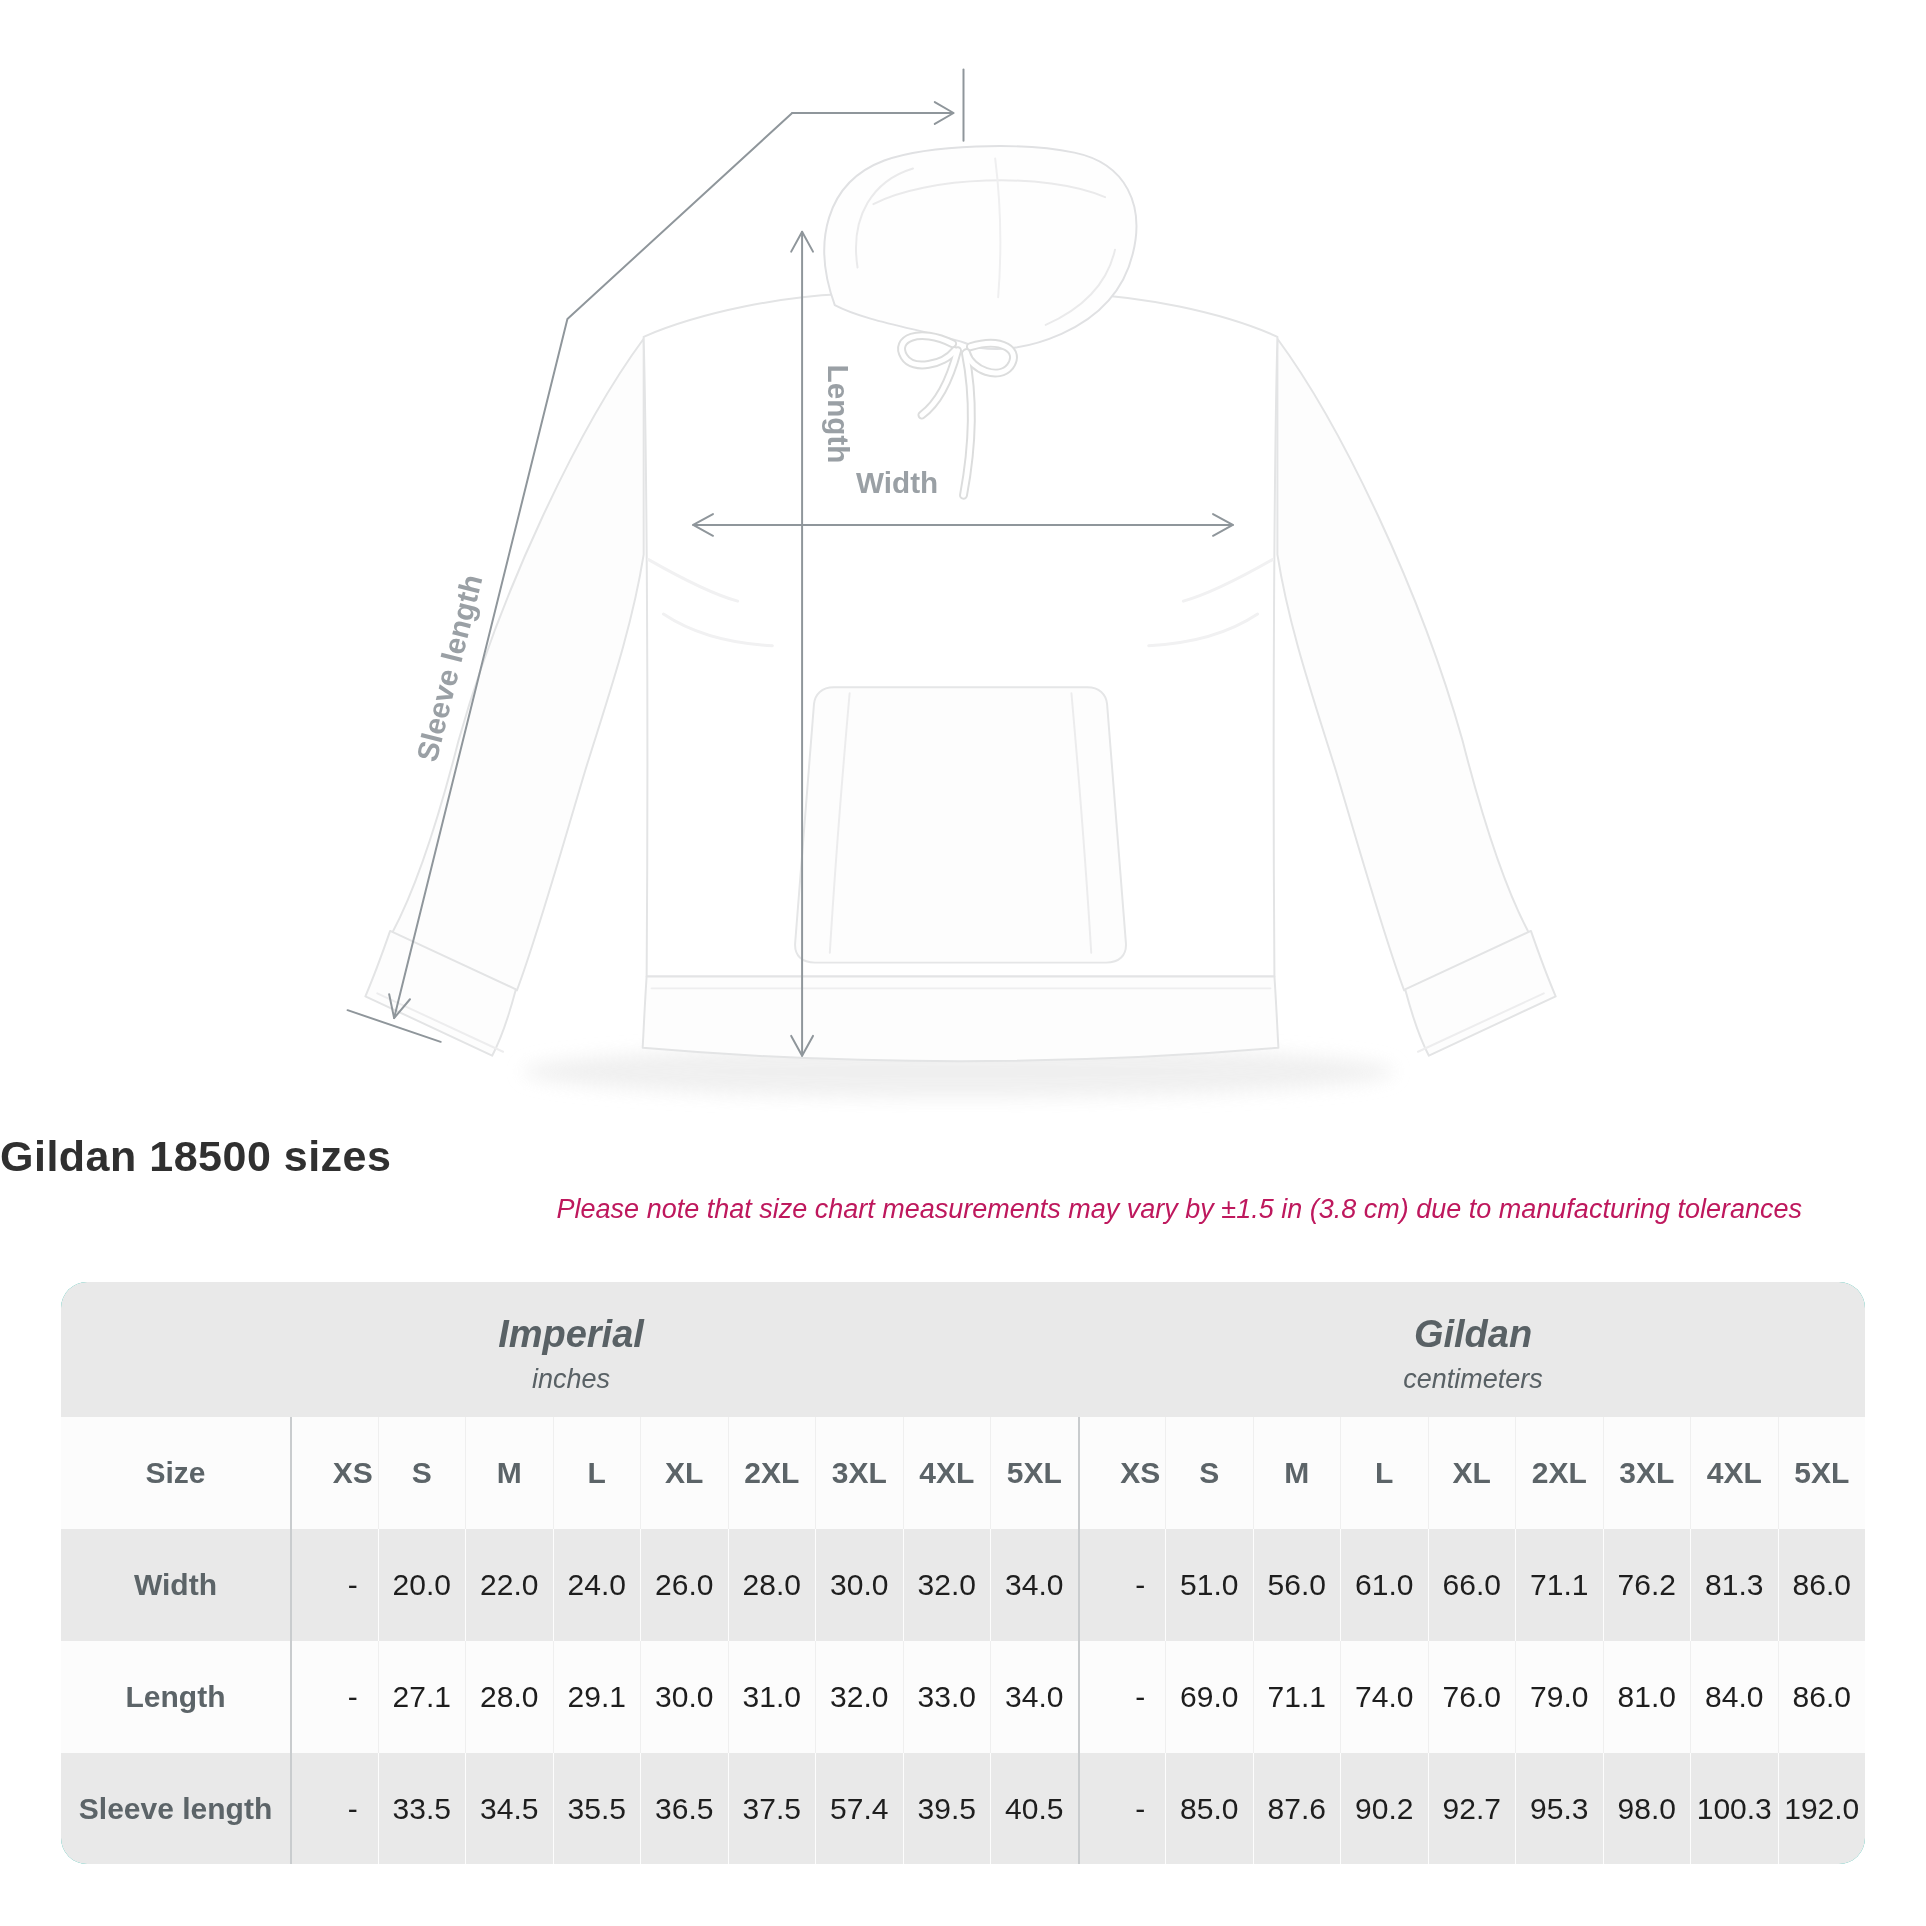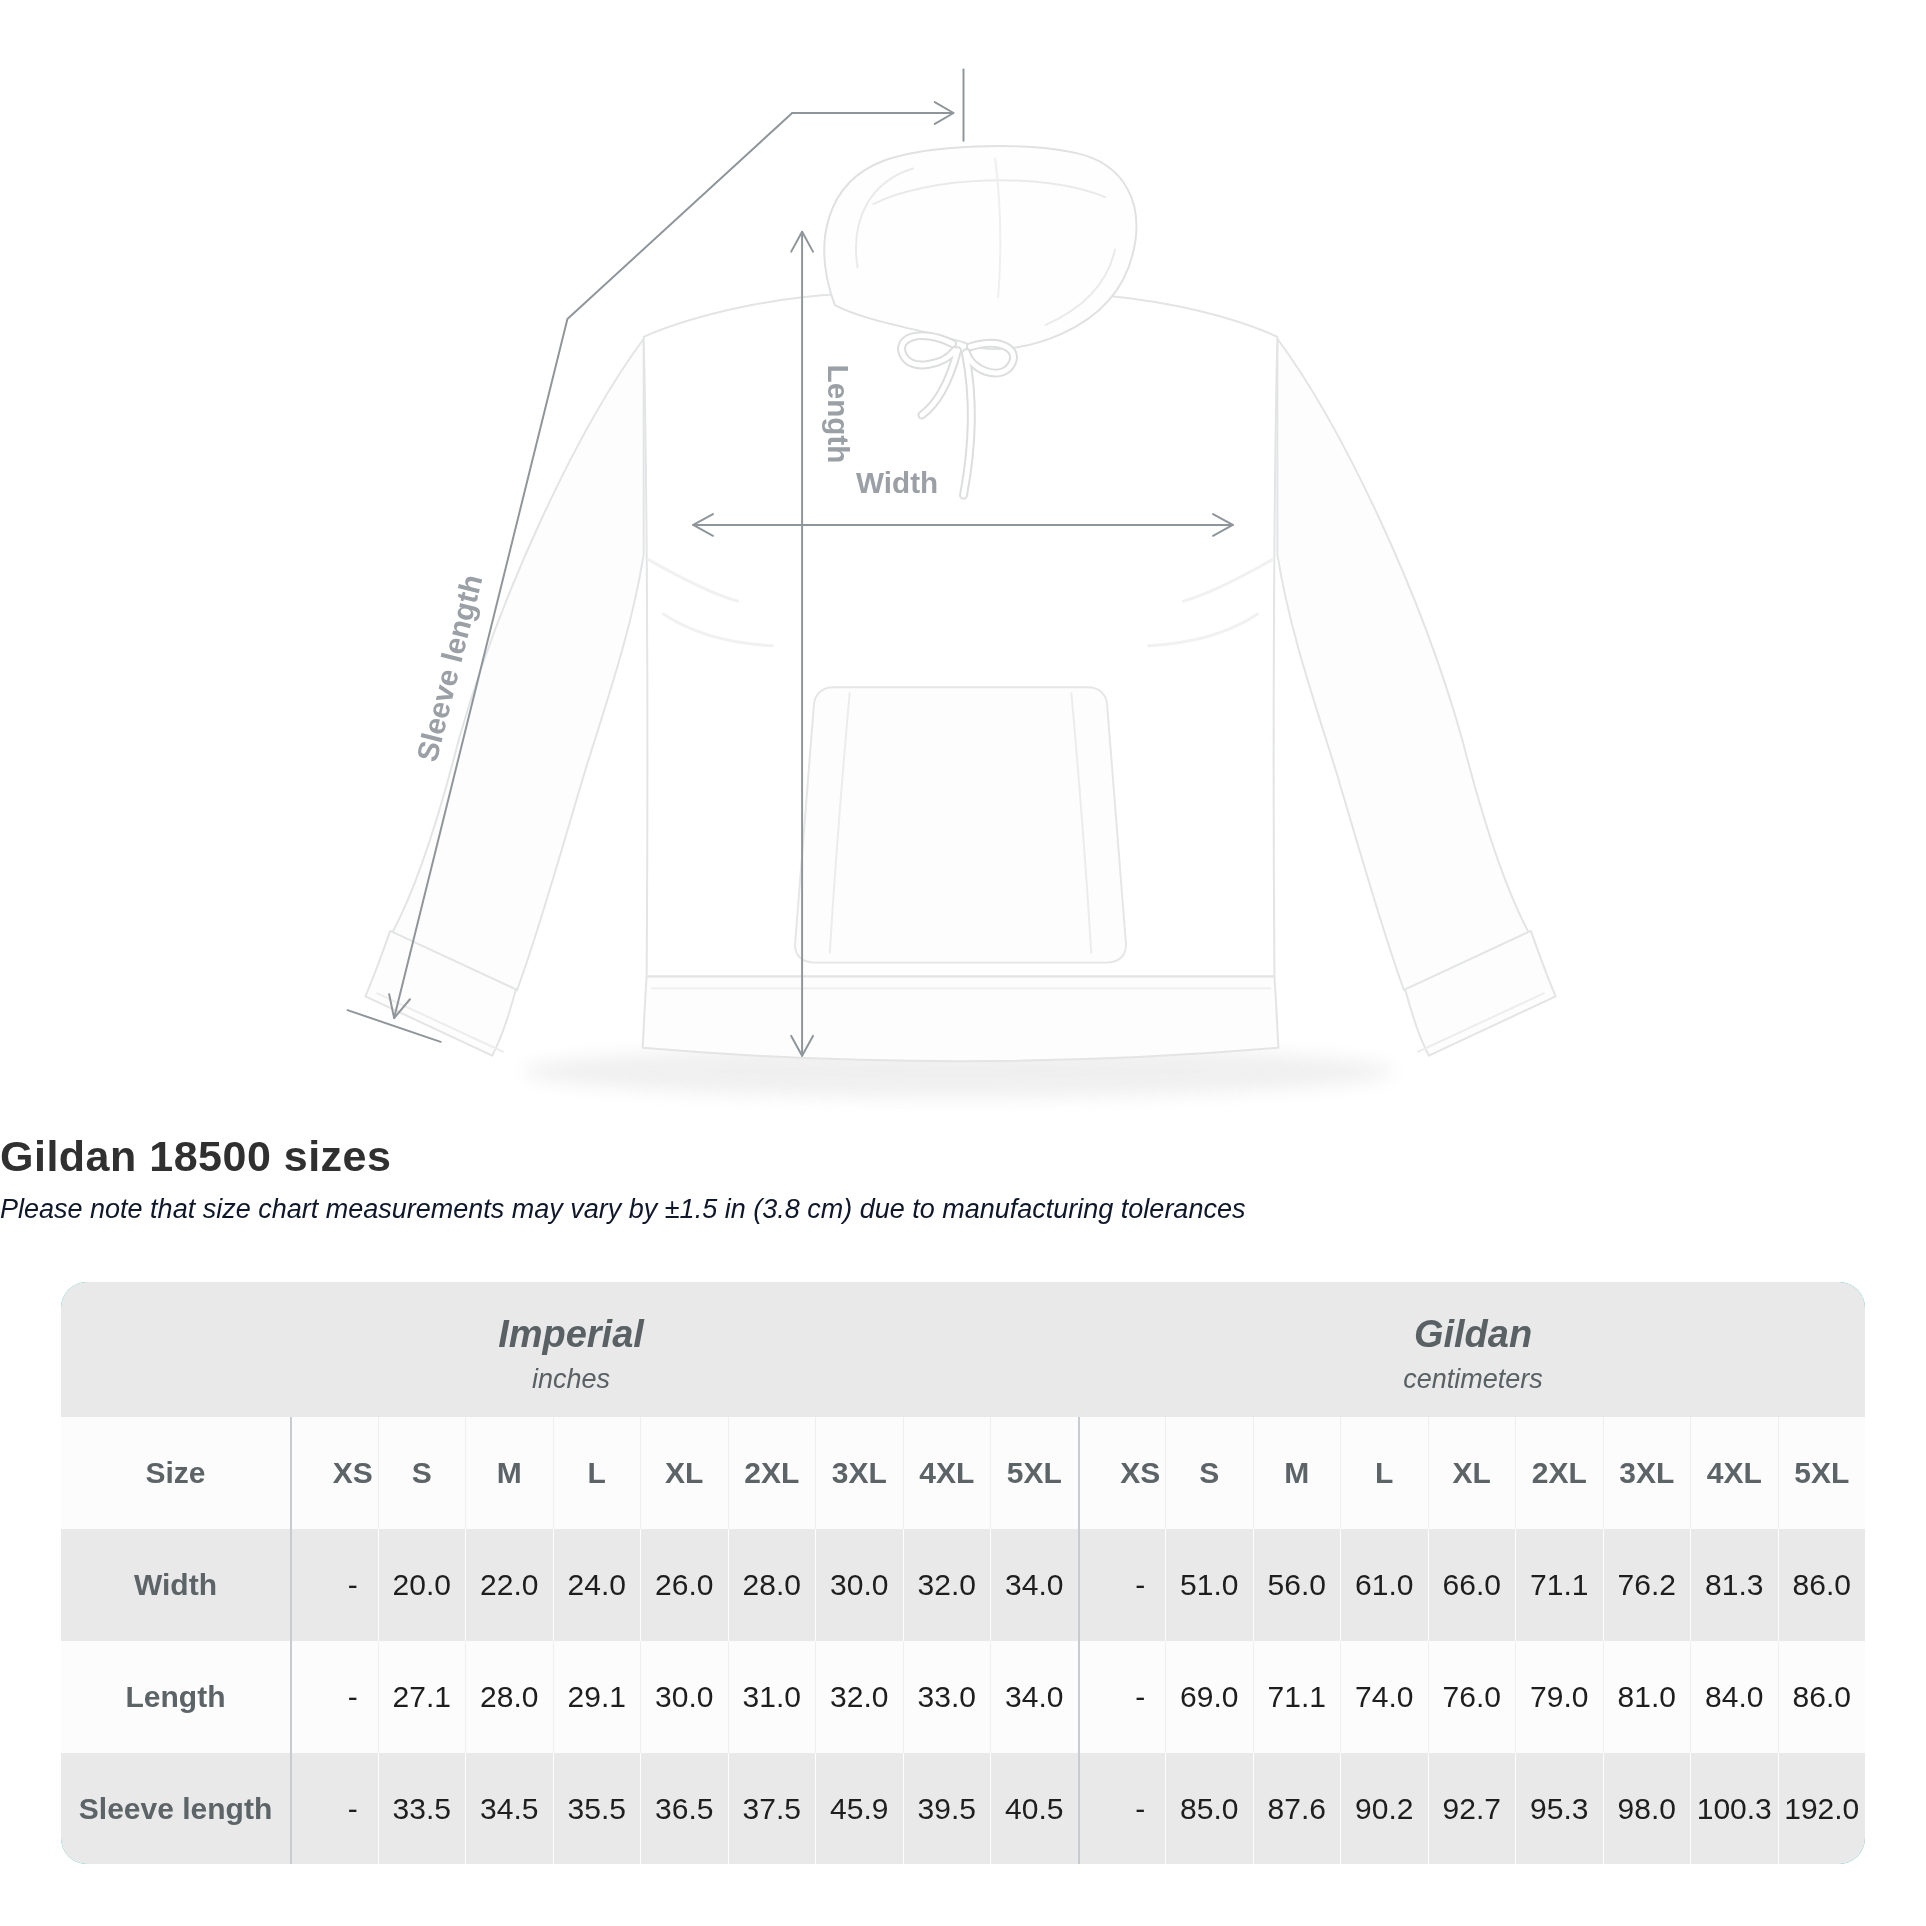--- a/index.html
+++ b/index.html
@@ -11,21 +11,21 @@
     font-family:"Liberation Sans", sans-serif;
   }
   .diagram-svg{position:absolute;left:0;top:0;}
   .page-title{
     position:absolute;top:1132px;left:0;width:1927px;
     text-align:left;font-size:43px;font-weight:bold;color:#303030;
     letter-spacing:0.5px;
   }
   .page-subtitle{
     position:absolute;top:1194px;left:0;width:1802px;
-    text-align:left;font-size:27px;font-style:italic;color:#0f172a;
+    text-align:right;font-size:27px;font-style:italic;color:#be185d;
   }
   .size-table{
     position:absolute;left:61px;top:1282px;width:1804px;height:582px;
     border-radius:26px;overflow:hidden;background:#14b8a6;
   }
   .band{display:flex;height:135px;background:#e9e9e9;}
   .band-half{
     display:flex;flex-direction:column;align-items:center;justify-content:center;
     padding-top:8px;gap:8px;
   }
@@ -216,21 +216,21 @@
         <div class="cell num">81.0</div>
         <div class="cell num">84.0</div>
         <div class="cell num">86.0</div>
         <div class="cell rowlabel label-col shade">Sleeve length</div>
         <div class="cell num shade group-start">-</div>
         <div class="cell num shade">33.5</div>
         <div class="cell num shade">34.5</div>
         <div class="cell num shade">35.5</div>
         <div class="cell num shade">36.5</div>
         <div class="cell num shade">37.5</div>
-        <div class="cell num shade">45.9</div>
+        <div class="cell num shade">57.4</div>
         <div class="cell num shade">39.5</div>
         <div class="cell num shade">40.5</div>
         <div class="cell num shade group-start">-</div>
         <div class="cell num shade">85.0</div>
         <div class="cell num shade">87.6</div>
         <div class="cell num shade">90.2</div>
         <div class="cell num shade">92.7</div>
         <div class="cell num shade">95.3</div>
         <div class="cell num shade">98.0</div>
         <div class="cell num shade">100.3</div>

